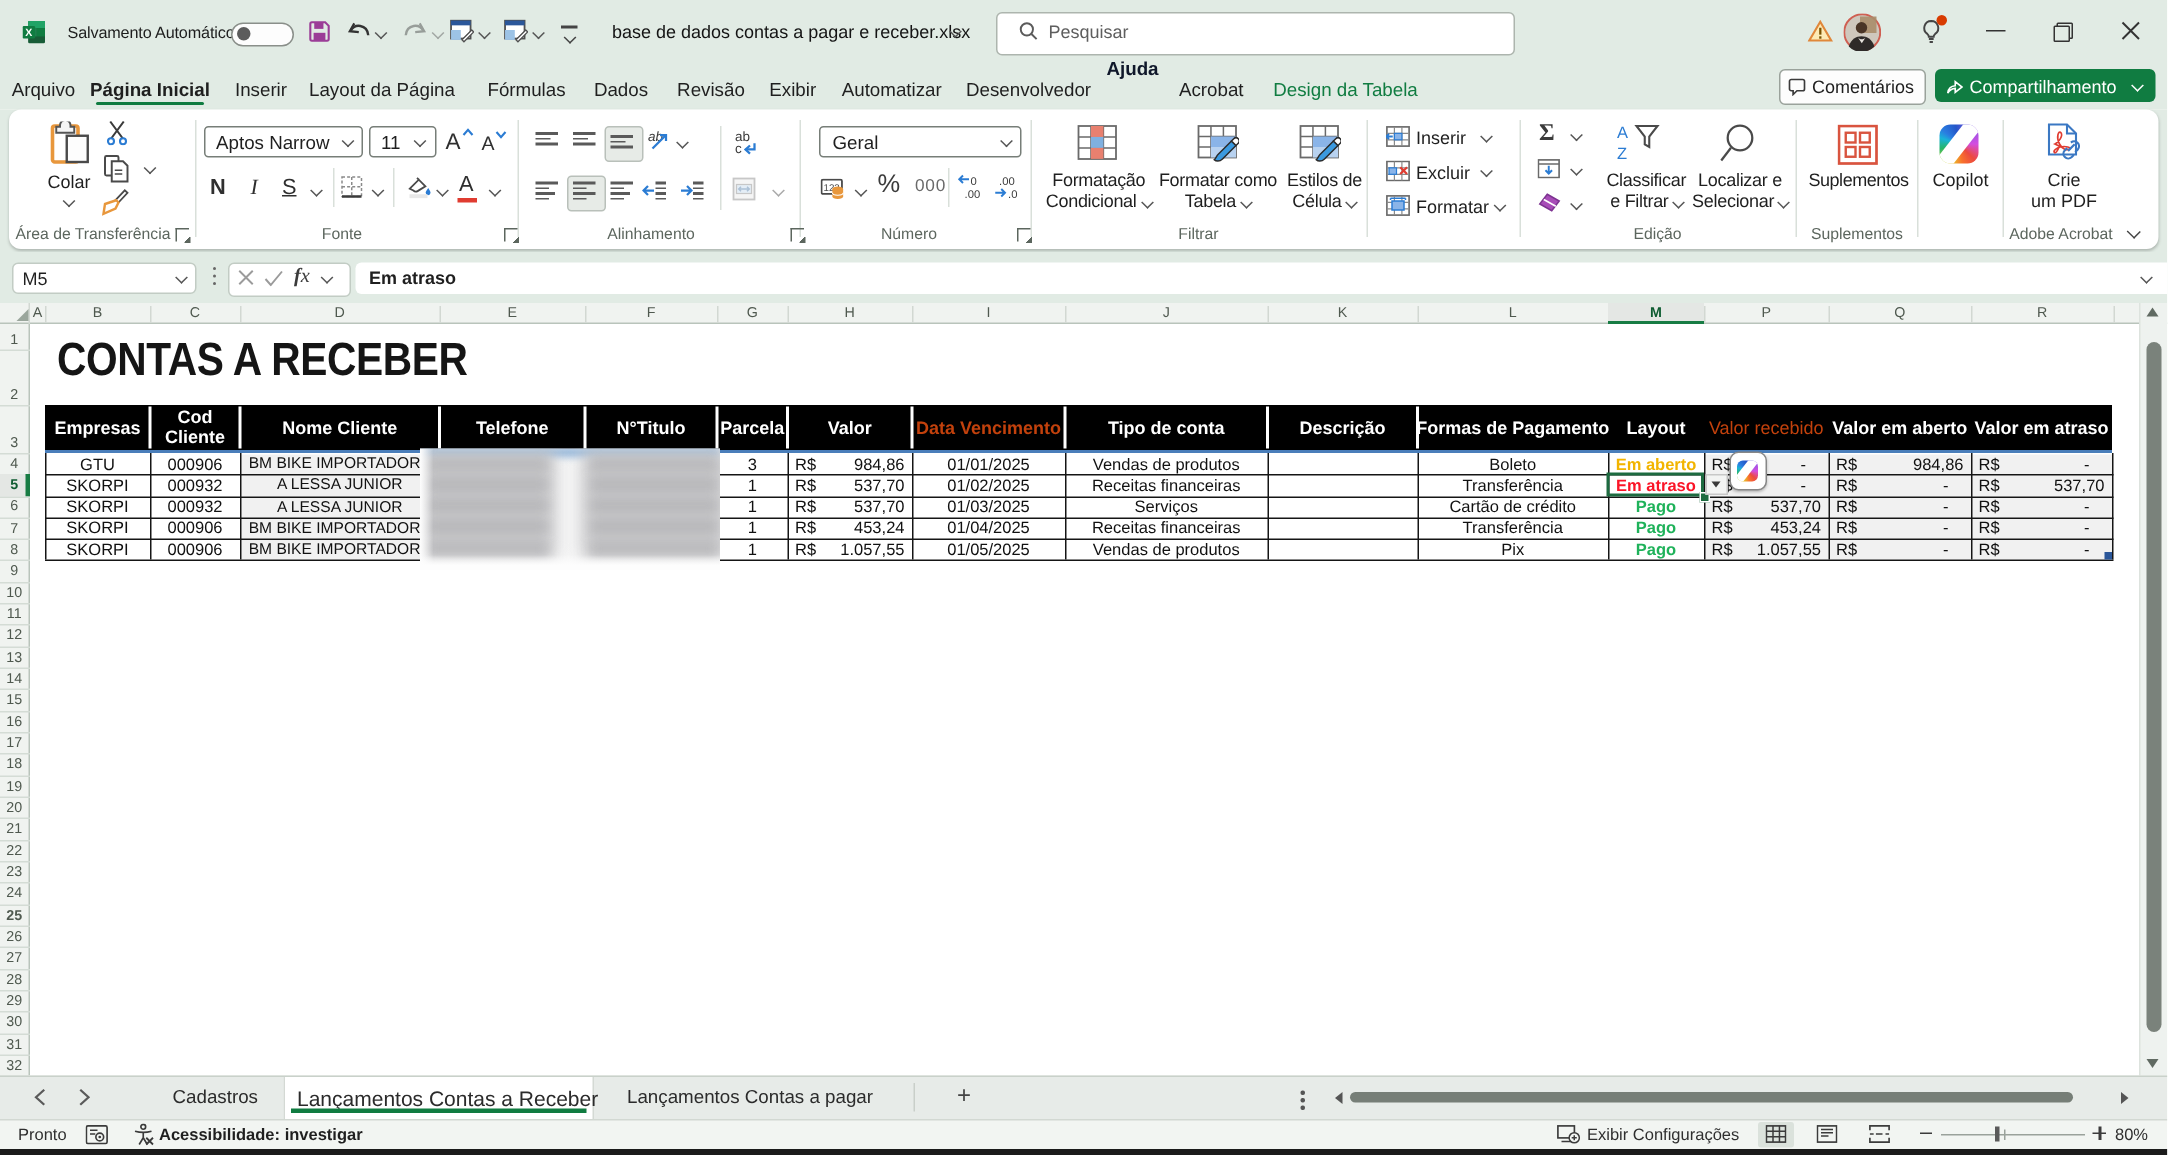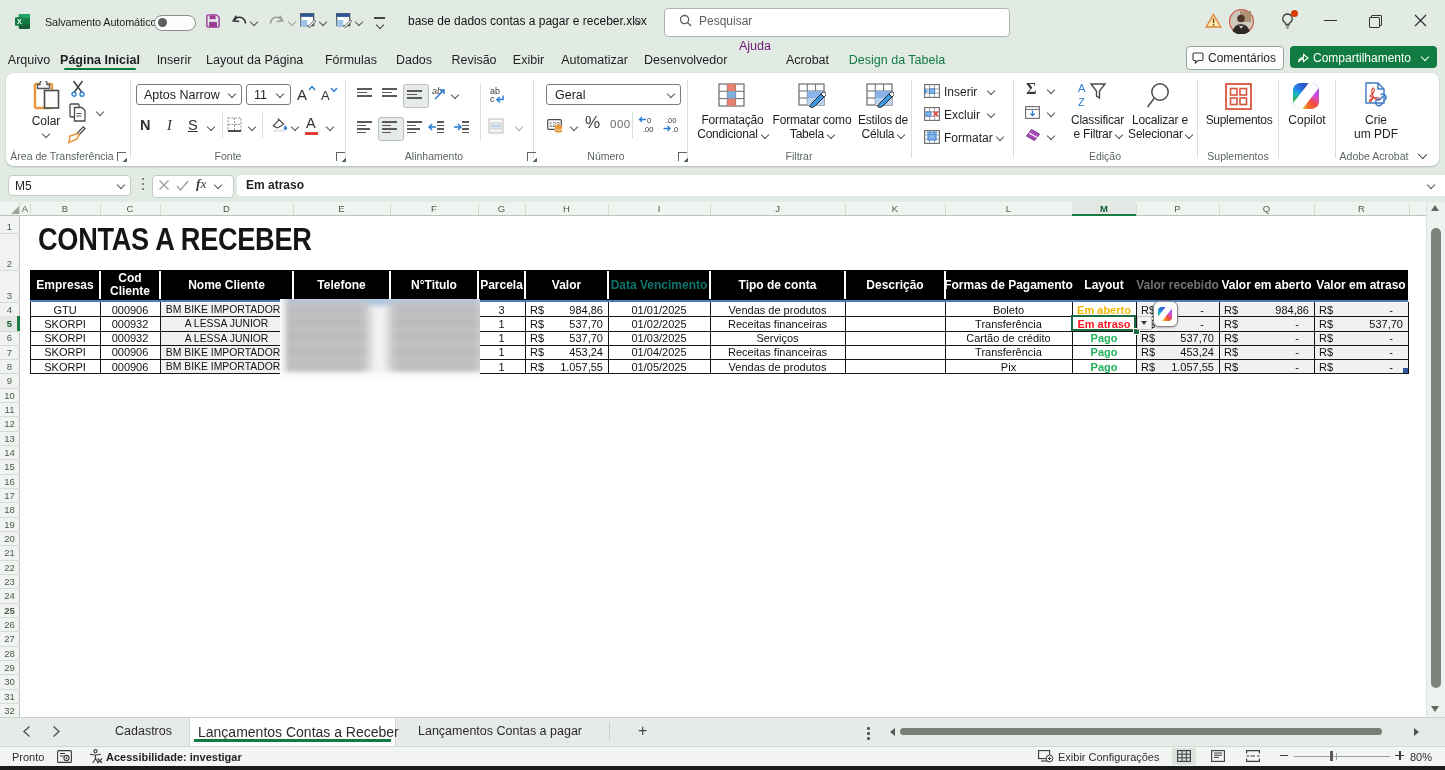--- a/index.html
+++ b/index.html
@@ -101,21 +101,21 @@
 <div class="ab" style="left:58px;top:50px;width:84px;height:20px;font-size:12.5px;font-weight:bold;color:#1f1f1f;text-align:center;line-height:20px;white-space:nowrap">Página Inicial</div>
 <div class="ab" style="left:64px;top:67.5px;width:72px;height:2.6px;background:#107C41;border-radius:2px"></div>
 <div class="ab" style="left:154px;top:50px;width:40px;height:20px;font-size:12.5px;font-weight:normal;color:#1f1f1f;text-align:center;line-height:20px;white-space:nowrap">Inserir</div>
 <div class="ab" style="left:206px;top:50px;width:95px;height:20px;font-size:12.5px;font-weight:normal;color:#1f1f1f;text-align:center;line-height:20px;white-space:nowrap">Layout da Página</div>
 <div class="ab" style="left:323px;top:50px;width:56px;height:20px;font-size:12.5px;font-weight:normal;color:#1f1f1f;text-align:center;line-height:20px;white-space:nowrap">Fórmulas</div>
 <div class="ab" style="left:394px;top:50px;width:40px;height:20px;font-size:12.5px;font-weight:normal;color:#1f1f1f;text-align:center;line-height:20px;white-space:nowrap">Dados</div>
 <div class="ab" style="left:450px;top:50px;width:48px;height:20px;font-size:12.5px;font-weight:normal;color:#1f1f1f;text-align:center;line-height:20px;white-space:nowrap">Revisão</div>
 <div class="ab" style="left:510px;top:50px;width:37px;height:20px;font-size:12.5px;font-weight:normal;color:#1f1f1f;text-align:center;line-height:20px;white-space:nowrap">Exibir</div>
 <div class="ab" style="left:558px;top:50px;width:73px;height:20px;font-size:12.5px;font-weight:normal;color:#1f1f1f;text-align:center;line-height:20px;white-space:nowrap">Automatizar</div>
 <div class="ab" style="left:644px;top:50px;width:82px;height:20px;font-size:12.5px;font-weight:normal;color:#1f1f1f;text-align:center;line-height:20px;white-space:nowrap">Desenvolvedor</div>
-<div class="ab" style="left:735px;top:36px;width:40px;height:20px;font-size:12.5px;font-weight:normal;color:#701a75;text-align:center;line-height:20px;white-space:nowrap">Ajuda</div>
+<div class="ab" style="left:735px;top:36px;width:40px;height:20px;font-size:12.5px;font-weight:bold;color:#0f172a;text-align:center;line-height:20px;white-space:nowrap">Ajuda</div>
 <div class="ab" style="left:783px;top:50px;width:49px;height:20px;font-size:12.5px;font-weight:normal;color:#1f1f1f;text-align:center;line-height:20px;white-space:nowrap">Acrobat</div>
 <div class="ab" style="left:848px;top:50px;width:98px;height:20px;font-size:12.5px;font-weight:normal;color:#107C41;text-align:center;line-height:20px;white-space:nowrap">Design da Tabela</div>
 <div class="ab" style="left:1186px;top:46px;width:96px;height:22px;background:#fdfdfd;border:1px solid #9aa29b;border-radius:4px"></div>
 <svg class="ab" style="left:1192px;top:51.5px" width="12" height="12" viewBox="0 0 12 12">
       <path d="M1 2.2C1 1.5 1.5 1 2.2 1h7.6c.7 0 1.2.5 1.2 1.2v5.1c0 .7-.5 1.2-1.2 1.2H6L3.4 11V8.5H2.2C1.5 8.5 1 8 1 7.3z" fill="none" stroke="#3b3b3b" stroke-width="1.1"></path>
     </svg>
 <div class="ab" style="left:1208px;top:51px;font-size:12px;color:#1f1f1f">Comentários</div>
 <div class="ab" style="left:1290px;top:46px;width:147px;height:22px;background:#107C41;border-radius:4px"></div>
 <svg class="ab" style="left:1297px;top:51px" width="12" height="12" viewBox="0 0 12 12">
       <path d="M1.5 11c.4-3 2.2-4.6 5-4.8V3.4L11 7l-4.5 3.6V7.9c-2.3.1-3.8 1-5 3.1z" fill="none" stroke="#fff" stroke-width="1.1"></path>
@@ -512,26 +512,26 @@
 <div class="ab" style="left:0;top:717.3px;width:20px;height:1px;background:#d4dcd5"></div>
 <div class="ab" style="left:38px;top:222px;font-size:31px;font-weight:bold;color:#151515;letter-spacing:-0.3px;transform:scaleX(.875);transform-origin:left">CONTAS A RECEBER</div>
 <div class="ab" style="left:30px;top:270px;width:1378px;height:30px;background:#000"></div>
 <div class="cell" style="left:30px;top:270px;width:70px;height:30px;color:#fff;font-weight:bold;font-size:12px;line-height:13px;text-align:center;overflow:visible">Empresas</div>
 <div class="cell" style="left:100px;top:270px;width:60px;height:30px;color:#fff;font-weight:bold;font-size:12px;line-height:13px;text-align:center;overflow:visible">Cod<br>Cliente</div>
 <div class="cell" style="left:160px;top:270px;width:133px;height:30px;color:#fff;font-weight:bold;font-size:12px;line-height:13px;text-align:center;overflow:visible">Nome Cliente</div>
 <div class="cell" style="left:293px;top:270px;width:97px;height:30px;color:#fff;font-weight:bold;font-size:12px;line-height:13px;text-align:center;overflow:visible">Telefone</div>
 <div class="cell" style="left:390px;top:270px;width:88px;height:30px;color:#fff;font-weight:bold;font-size:12px;line-height:13px;text-align:center;overflow:visible">N°Titulo</div>
 <div class="cell" style="left:478px;top:270px;width:47px;height:30px;color:#fff;font-weight:bold;font-size:12px;line-height:13px;text-align:center;overflow:visible">Parcela</div>
 <div class="cell" style="left:525px;top:270px;width:83px;height:30px;color:#fff;font-weight:bold;font-size:12px;line-height:13px;text-align:center;overflow:visible">Valor</div>
-<div class="cell" style="left:608px;top:270px;width:102px;height:30px;color:#0f766e;font-weight:bold;font-size:12px;line-height:13px;text-align:center;overflow:visible">Data Vencimento</div>
+<div class="cell" style="left:608px;top:270px;width:102px;height:30px;color:#c2410c;font-weight:bold;font-size:12px;line-height:13px;text-align:center;overflow:visible">Data Vencimento</div>
 <div class="cell" style="left:710px;top:270px;width:135px;height:30px;color:#fff;font-weight:bold;font-size:12px;line-height:13px;text-align:center;overflow:visible">Tipo de conta</div>
 <div class="cell" style="left:845px;top:270px;width:100px;height:30px;color:#fff;font-weight:bold;font-size:12px;line-height:13px;text-align:center;overflow:visible">Descrição</div>
 <div class="cell" style="left:945px;top:270px;width:127px;height:30px;color:#fff;font-weight:bold;font-size:12px;line-height:13px;text-align:center;overflow:visible">Formas de Pagamento</div>
 <div class="cell" style="left:1072px;top:270px;width:64px;height:30px;color:#fff;font-weight:bold;font-size:12px;line-height:13px;text-align:center;overflow:visible">Layout</div>
-<div class="cell" style="left:1136px;top:270px;width:83px;height:30px;color:#737373;font-weight:bold;font-size:12px;line-height:13px;text-align:left;overflow:visible">Valor recebido</div>
+<div class="cell" style="left:1136px;top:270px;width:83px;height:30px;color:#c2410c;font-weight:normal;font-size:12px;line-height:13px;text-align:left;overflow:visible">Valor recebido</div>
 <div class="cell" style="left:1219px;top:270px;width:95px;height:30px;color:#fff;font-weight:bold;font-size:12px;line-height:13px;text-align:center;overflow:visible">Valor em aberto</div>
 <div class="cell" style="left:1314px;top:270px;width:94px;height:30px;color:#fff;font-weight:bold;font-size:12px;line-height:13px;text-align:center;overflow:visible">Valor em atraso</div>
 <div class="ab" style="left:99px;top:271px;width:1.5px;height:28px;background:#fff"></div>
 <div class="ab" style="left:159px;top:271px;width:1.5px;height:28px;background:#fff"></div>
 <div class="ab" style="left:292px;top:271px;width:1.5px;height:28px;background:#fff"></div>
 <div class="ab" style="left:389px;top:271px;width:1.5px;height:28px;background:#fff"></div>
 <div class="ab" style="left:477px;top:271px;width:1.5px;height:28px;background:#fff"></div>
 <div class="ab" style="left:524px;top:271px;width:1.5px;height:28px;background:#fff"></div>
 <div class="ab" style="left:607px;top:271px;width:1.5px;height:28px;background:#fff"></div>
 <div class="ab" style="left:709px;top:271px;width:1.5px;height:28px;background:#fff"></div>

